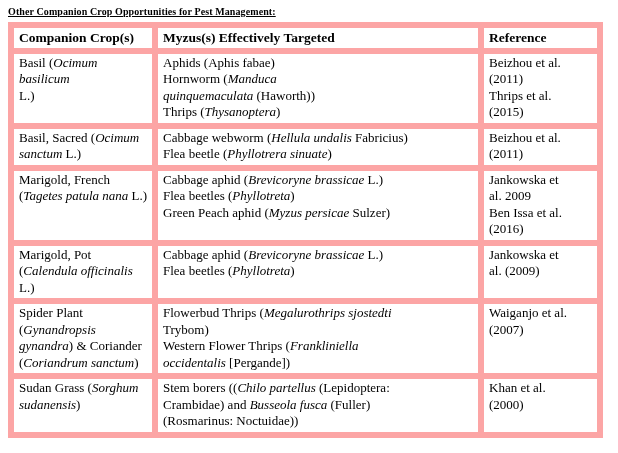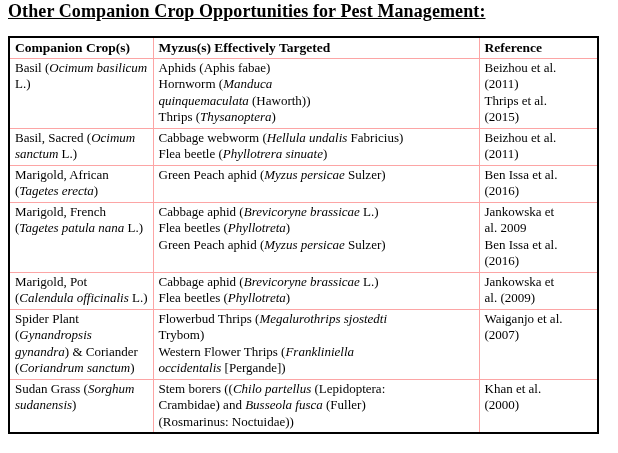--- a/index.html
+++ b/index.html
@@ -10,36 +10,36 @@
     width: 618px;
     height: 453px;
     overflow: hidden;
     font-family: "Liberation Serif", "DejaVu Serif", serif;
     color: #000000;
   }
   .page {
     padding: 3px 0 0 8px;
   }
   .doc-title {
-    font-size: 18px;
+    font-size: 10px;
     font-weight: bold;
     text-decoration: underline;
     line-height: 17px;
-    margin: 0 0 16px 0;
+    margin: 0 0 2px 0;
     letter-spacing: 0.1px;
   }
   table.crops {
     border-collapse: collapse;
     table-layout: fixed;
     width: 589px;
     border: 2px solid #000000;
   }
   table.crops th,
   table.crops td {
-    border: 1px solid #fca5a5;
+    border: 6px solid #fca5a5;
     vertical-align: top;
     padding: 1px 2px 2px 5px;
     font-size: 13px;
     line-height: 16.5px;
     overflow: hidden;
   }
   table.crops th {
     text-align: left;
     font-size: 13.5px;
     font-weight: bold;
@@ -92,33 +92,20 @@
             <div class="line">Basil, Sacred (<i>Ocimum</i></div>
             <div class="line"><i>sanctum</i> L.)</div>
           </td>
           <td>
             <div class="line">Cabbage webworm (<i>Hellula undalis</i> Fabricius)</div>
             <div class="line">Flea beetle (<i>Phyllotrera sinuate</i>)</div>
           </td>
           <td>
             <div class="line">Beizhou et al.</div>
             <div class="line">(2011)</div>
-          </td>
-        </tr>
-        <tr>
-          <td>
-            <div class="line">Marigold, African</div>
-            <div class="line">(<i>Tagetes erecta</i>)</div>
-          </td>
-          <td>
-            <div class="line">Green Peach aphid (<i>Myzus persicae</i> Sulzer)</div>
-          </td>
-          <td>
-            <div class="line">Ben Issa et al.</div>
-            <div class="line">(2016)</div>
           </td>
         </tr>
         <tr>
           <td>
             <div class="line">Marigold, French</div>
             <div class="line">(<i>Tagetes patula nana</i> L.)</div>
           </td>
           <td>
             <div class="line">Cabbage aphid (<i>Brevicoryne brassicae</i> L.)</div>
             <div class="line">Flea beetles (<i>Phyllotreta</i>)</div>

